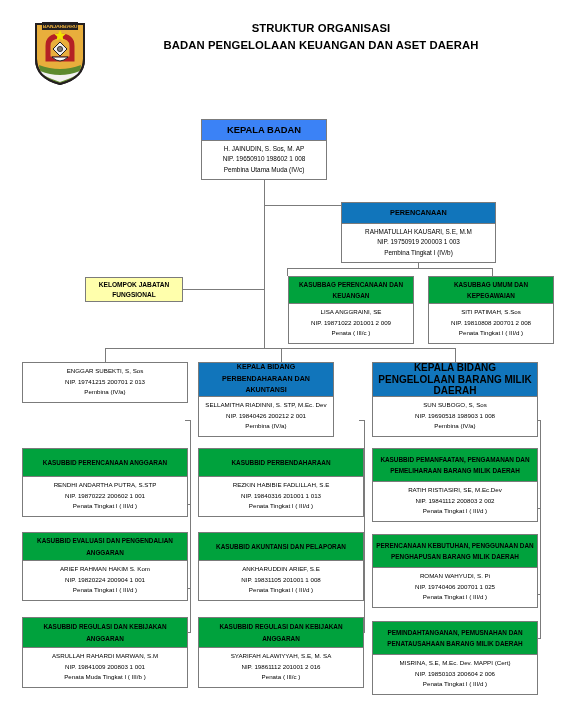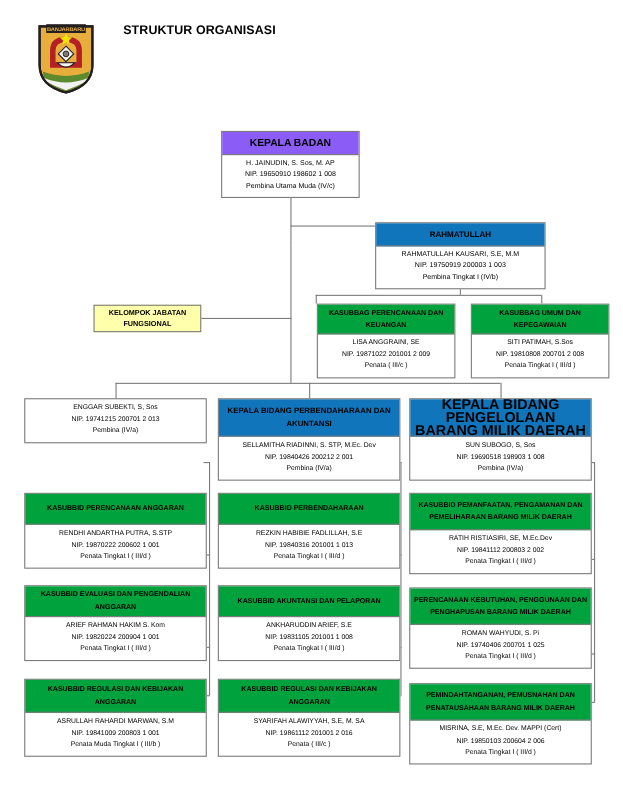--- a/index.html
+++ b/index.html
@@ -18,23 +18,23 @@
     left: 0; top: 0;
     width: 566px; height: 104px;
   }
   .logo {
     position: absolute;
     left: 33px; top: 19px;
     width: 54px; height: 67px;
   }
   .titles {
     position: absolute;
-    left: 112px; top: 20px;
+    left: 96px; top: 20px;
     width: 450px;
-    text-align: left;
+    text-align: center;
   }
   .titles div {
     font-size: 11.3px;
     font-weight: bold;
     color: #000;
     line-height: 17px;
     letter-spacing: .1px;
   }
 
   
@@ -52,21 +52,21 @@
     border-bottom: 1px solid #7b7b7b;
   }
   .box .bd {
     text-align: center;
     color: #000;
     padding: 3px 2px 4px;
     line-height: 10.5px;
   }
   .box .bd span { display: block; }
 
-  .hd-red   { background: #8b5cf6; }
+  .hd-red   { background: #3b82f6; }
   .hd-blue  { background: #1175bb; }
   .hd-green { background: #00a23d; }
 
   
   .note {
     position: absolute;
     border: 1px solid #7b7b7b;
     background: #ffffac;
     text-align: center;
     font-size: 6.6px;
@@ -108,20 +108,21 @@
 
       <path d="M6 46 Q27 54 48 46 Q48 58 27 64 Q6 58 6 46 Z" fill="#5C8A2E"></path>
 
       <path d="M7 52 Q27 60 47 52 Q47 56 27 63 Q7 56 7 52 Z" fill="#F2F2F2"></path>
       <path d="M3 5 H51 V40 Q51 59 27 65 Q3 59 3 40 Z" fill="none" stroke="#231f20" stroke-width="2"></path>
     </svg>
   </div>
 
   <div class="titles">
     <div>STRUKTUR ORGANISASI</div>
+    <div>BADAN PENGELOLAAN KEUANGAN DAN ASET DAERAH</div>
   </div>
 </div>
 
 <div class="ln lv" style="left:264px; top:179px; height:44px;"></div>
 
 <div class="ln lh" style="left:264px; top:205px; width:77px;"></div>
 
 <div class="ln lh" style="left:183px; top:289px; width:82px;"></div>
 <div class="ln lv" style="left:264px; top:223px; height:125px;"></div>
 
@@ -156,21 +157,21 @@
 <div class="box" style="left:201px; top:119px; width:126px;">
   <div class="hd hd-red" style="font-size:9.4px;">KEPALA BADAN</div>
   <div class="bd" style="font-size:6.4px;">
     <span>H. JAINUDIN, S. Sos, M. AP</span>
     <span>NIP. 19650910 198602 1 008</span>
     <span>Pembina Utama Muda (IV/c)</span>
   </div>
 </div>
 
 <div class="box" style="left:341px; top:202px; width:155px;">
-  <div class="hd hd-blue" style="font-size:7.3px;">RAHMATULLAH</div>
+  <div class="hd hd-blue" style="font-size:7.3px;">PERENCANAAN</div>
   <div class="bd" style="font-size:6.4px;">
     <span>RAHMATULLAH KAUSARI, S.E, M.M</span>
     <span>NIP. 19750919 200003 1 003</span>
     <span>Pembina Tingkat I (IV/b)</span>
   </div>
 </div>
 
 <div class="note" style="left:85px; top:277px; width:98px; height:25px;">KELOMPOK JABATAN FUNGSIONAL</div>
 
 <div class="box" style="left:288px; top:276px; width:126px;">
@@ -219,21 +220,21 @@
 
 <div class="box" style="left:22px; top:617px; width:166px;">
   <div class="hd hd-green" style="font-size:6.4px; height:30px; display:flex; align-items:center; justify-content:center;">KASUBBID REGULASI DAN KEBIJAKAN ANGGARAN</div>
   <div class="bd" style="font-size:6.2px;">
     <span>ASRULLAH RAHARDI MARWAN, S.M</span>
     <span>NIP. 19841009 200803 1 001</span>
     <span>Penata Muda Tingkat I ( III/b )</span>
   </div>
 </div>
 
-<div class="box" style="left:198px; top:362px; width:166px;">
+<div class="box" style="left:198px; top:362px; width:136px;">
   <div class="hd hd-blue" style="font-size:7.1px; height:34px; display:flex; align-items:center; justify-content:center;">KEPALA BIDANG PERBENDAHARAAN DAN AKUNTANSI</div>
   <div class="bd" style="font-size:6.2px;">
     <span>SELLAMITHA RIADINNI, S. STP, M.Ec. Dev</span>
     <span>NIP. 19840426 200212 2 001</span>
     <span>Pembina (IV/a)</span>
   </div>
 </div>
 
 <div class="box" style="left:198px; top:448px; width:166px;">
   <div class="hd hd-green" style="font-size:6.4px; height:28px; display:flex; align-items:center; justify-content:center;">KASUBBID PERBENDAHARAAN</div>
@@ -256,21 +257,21 @@
 <div class="box" style="left:198px; top:617px; width:166px;">
   <div class="hd hd-green" style="font-size:6.4px; height:30px; display:flex; align-items:center; justify-content:center;">KASUBBID REGULASI DAN KEBIJAKAN ANGGARAN</div>
   <div class="bd" style="font-size:6.2px;">
     <span>SYARIFAH ALAWIYYAH, S.E, M. SA</span>
     <span>NIP. 19861112  201001 2 016</span>
     <span>Penata ( III/c )</span>
   </div>
 </div>
 
 <div class="box" style="left:372px; top:362px; width:166px;">
-  <div class="hd hd-blue" style="font-size:13px; height:34px; display:flex; align-items:center; justify-content:center;">KEPALA BIDANG PENGELOLAAN BARANG MILIK DAERAH</div>
+  <div class="hd hd-blue" style="font-size:10px; height:34px; display:flex; align-items:center; justify-content:center;">KEPALA BIDANG PENGELOLAAN BARANG MILIK DAERAH</div>
   <div class="bd" style="font-size:6.2px;">
     <span>SUN SUBOGO, S, Sos</span>
     <span>NIP. 19690518 198903 1 008</span>
     <span>Pembina (IV/a)</span>
   </div>
 </div>
 
 <div class="box" style="left:372px; top:448px; width:166px;">
   <div class="hd hd-green" style="font-size:6.4px; height:33px; display:flex; align-items:center; justify-content:center;">KASUBBID PEMANFAATAN, PENGAMANAN DAN PEMELIHARAAN BARANG MILIK DAERAH</div>
   <div class="bd" style="font-size:6.2px;">

